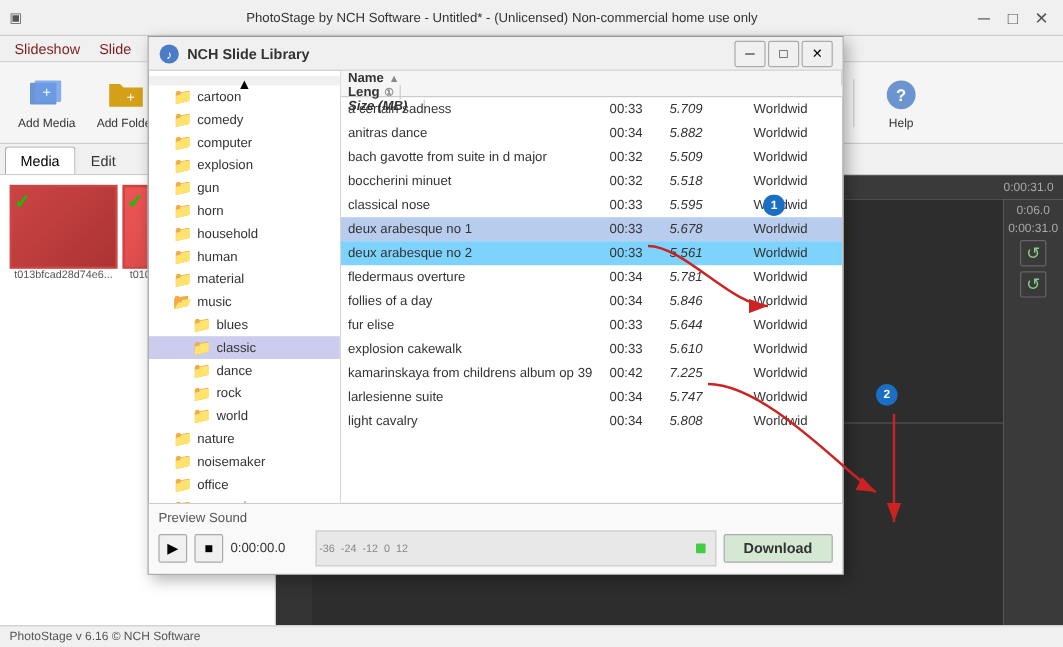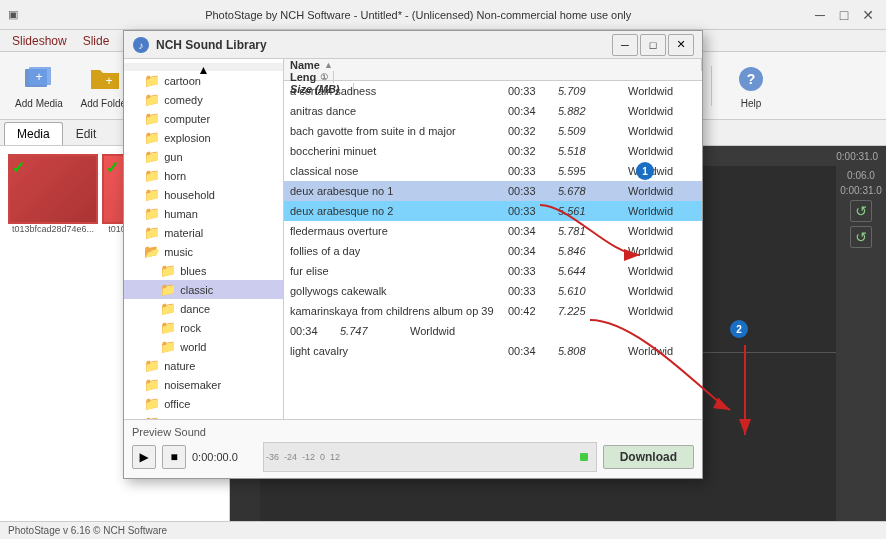--- a/index.html
+++ b/index.html
@@ -302,21 +302,21 @@
 <div class="dialog-overlay">
   <div class="dialog" style="margin-top:20px;margin-left:-60px;">
 
     <div class="dialog-title">
       <div class="dialog-title-icon">
         <svg viewBox="0 0 18 18">
             <circle cx="9" cy="9" r="8" fill="#4a7cc7"></circle>
             <text x="9" y="13" text-anchor="middle" font-size="10" fill="white">♪</text>
           </svg>
       </div>
-      <span class="dialog-title-text">NCH Sound Library</span>
+      <span class="dialog-title-text">NCH Slide Library</span>
       <div class="dialog-controls">
         <button class="dialog-btn">─</button>
         <button class="dialog-btn">□</button>
         <button class="dialog-btn close">✕</button>
       </div>
     </div>
 
     <div class="dialog-body">
 
       <div class="tree-panel">
@@ -472,32 +472,33 @@
               <div class="list-cell col-size">5.846</div>
               <div class="list-cell col-compose">Worldwid</div>
             </div>
             <div class="list-row">
               <div class="list-cell col-name">fur elise</div>
               <div class="list-cell col-len">00:33</div>
               <div class="list-cell col-size">5.644</div>
               <div class="list-cell col-compose">Worldwid</div>
             </div>
             <div class="list-row">
-              <div class="list-cell col-name">gollywogs cakewalk</div>
+              <div class="list-cell col-name">explosion cakewalk</div>
               <div class="list-cell col-len">00:33</div>
               <div class="list-cell col-size">5.610</div>
               <div class="list-cell col-compose">Worldwid</div>
             </div>
             <div class="list-row">
               <div class="list-cell col-name">kamarinskaya from childrens album op 39</div>
               <div class="list-cell col-len">00:42</div>
               <div class="list-cell col-size">7.225</div>
               <div class="list-cell col-compose">Worldwid</div>
             </div>
             <div class="list-row">
+              <div class="list-cell col-name">larlesienne suite</div>
               <div class="list-cell col-len">00:34</div>
               <div class="list-cell col-size">5.747</div>
               <div class="list-cell col-compose">Worldwid</div>
             </div>
             <div class="list-row">
               <div class="list-cell col-name">light cavalry</div>
               <div class="list-cell col-len">00:34</div>
               <div class="list-cell col-size">5.808</div>
               <div class="list-cell col-compose">Worldwid</div>
             </div>

